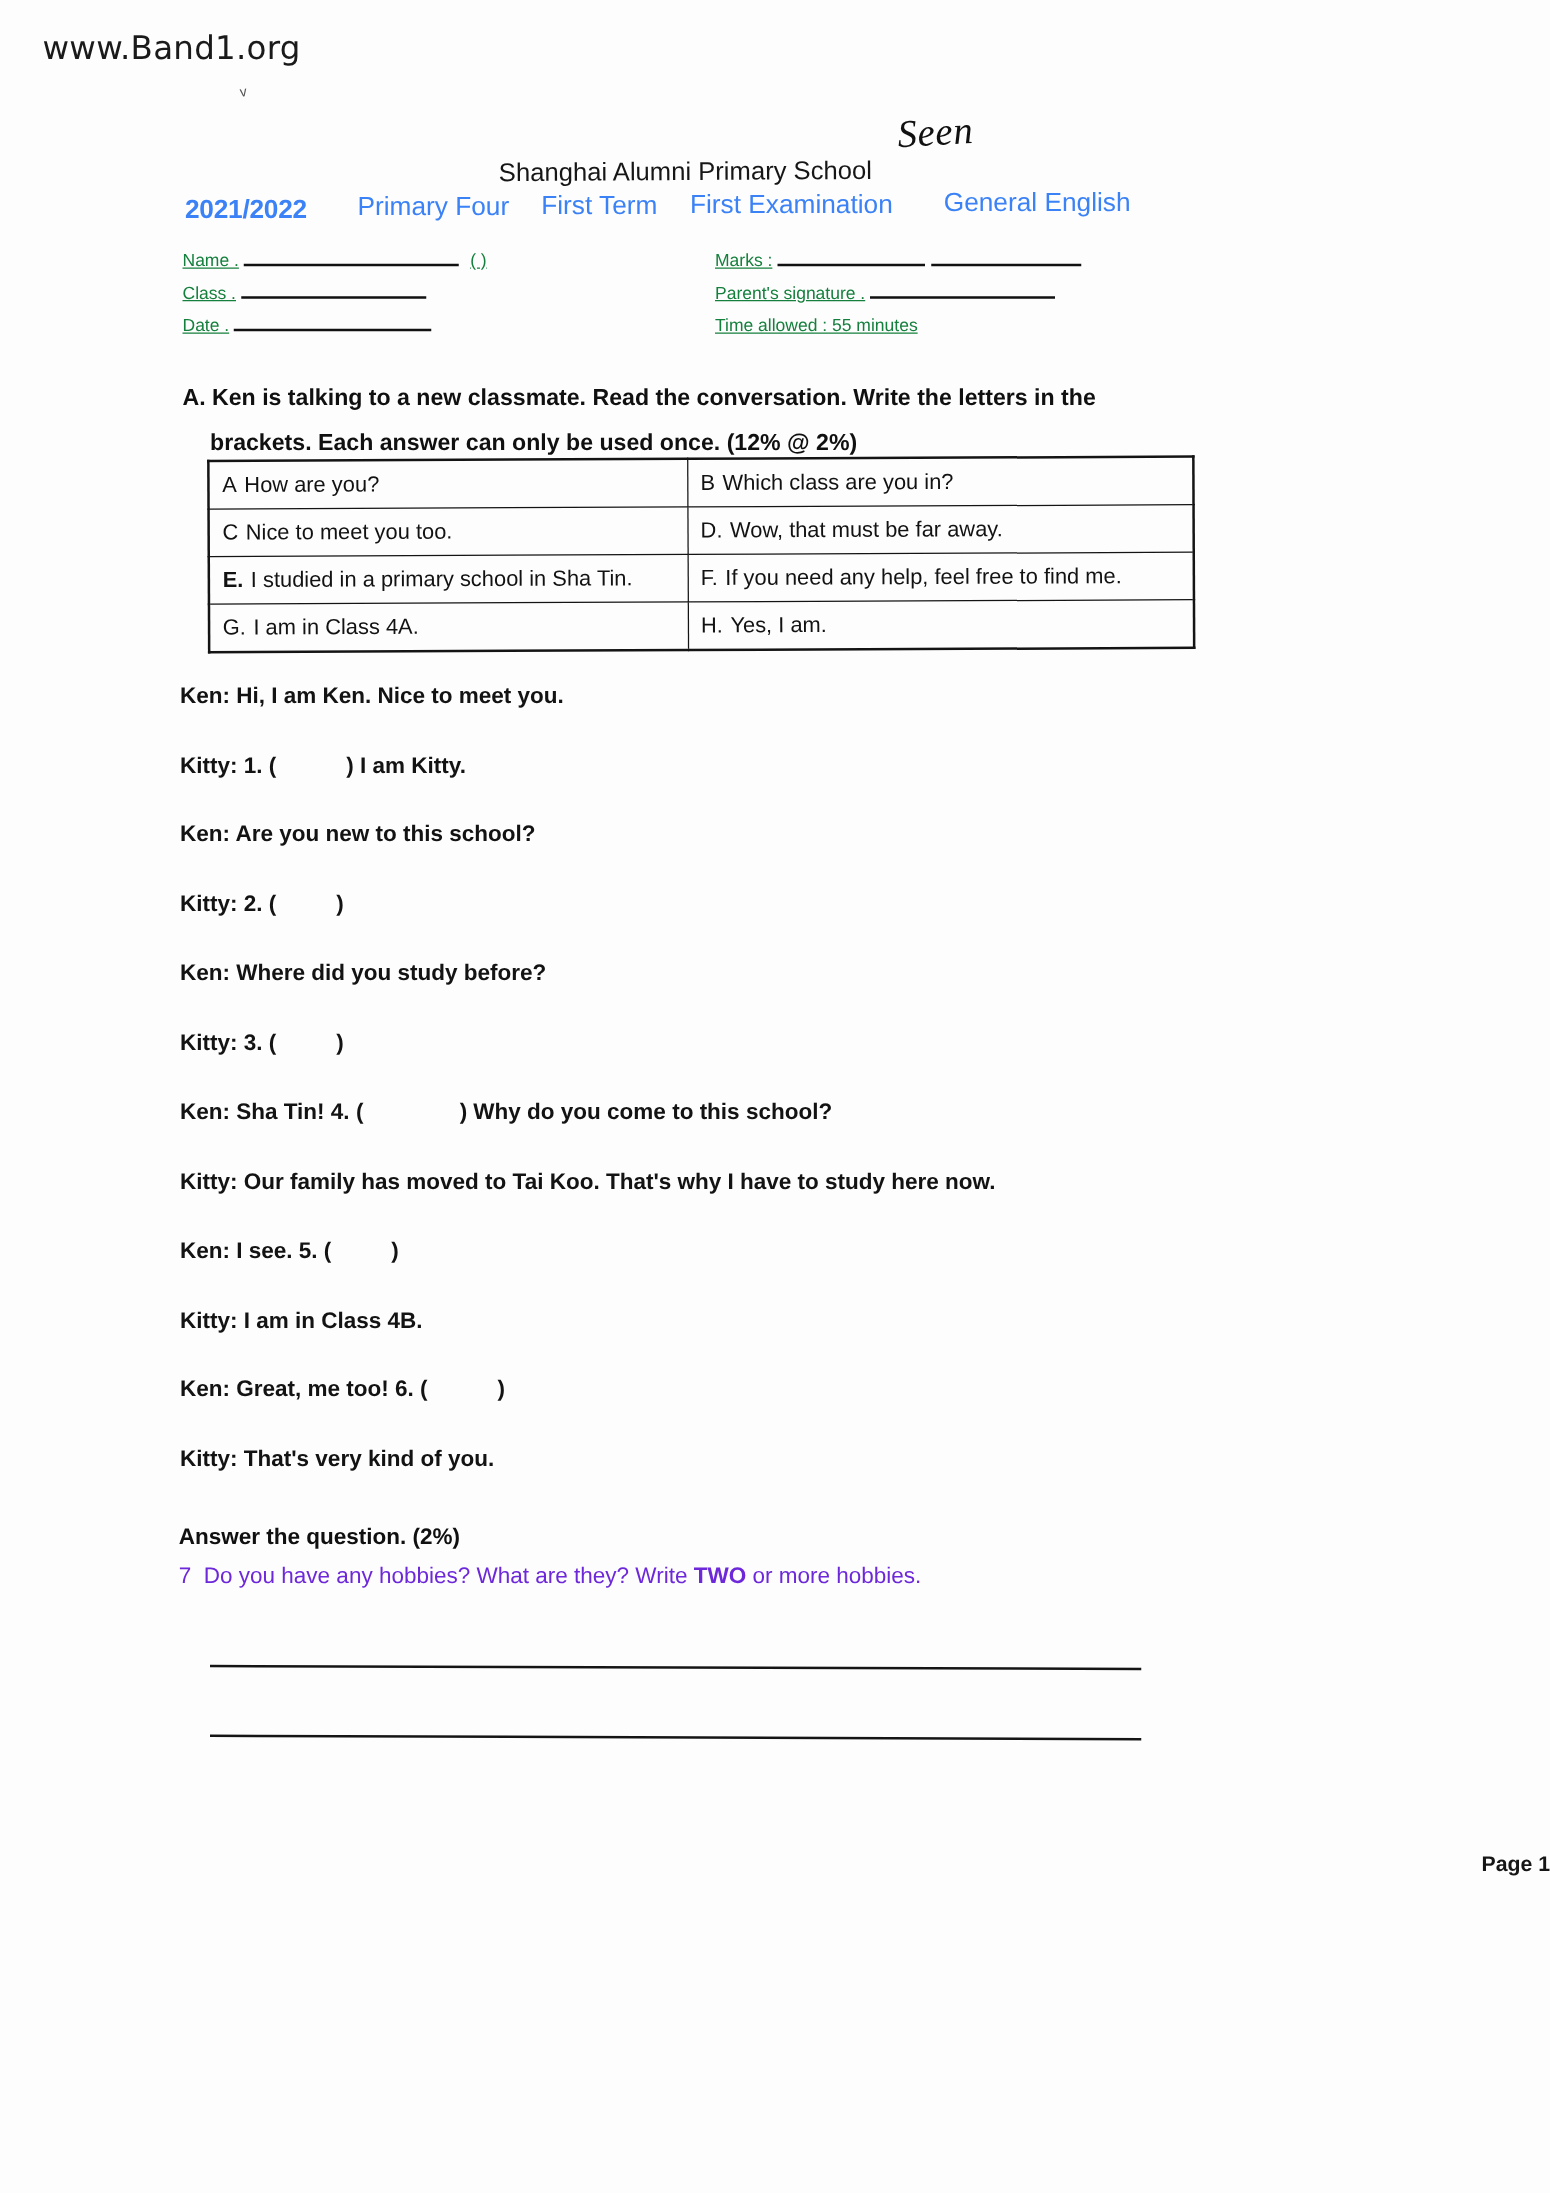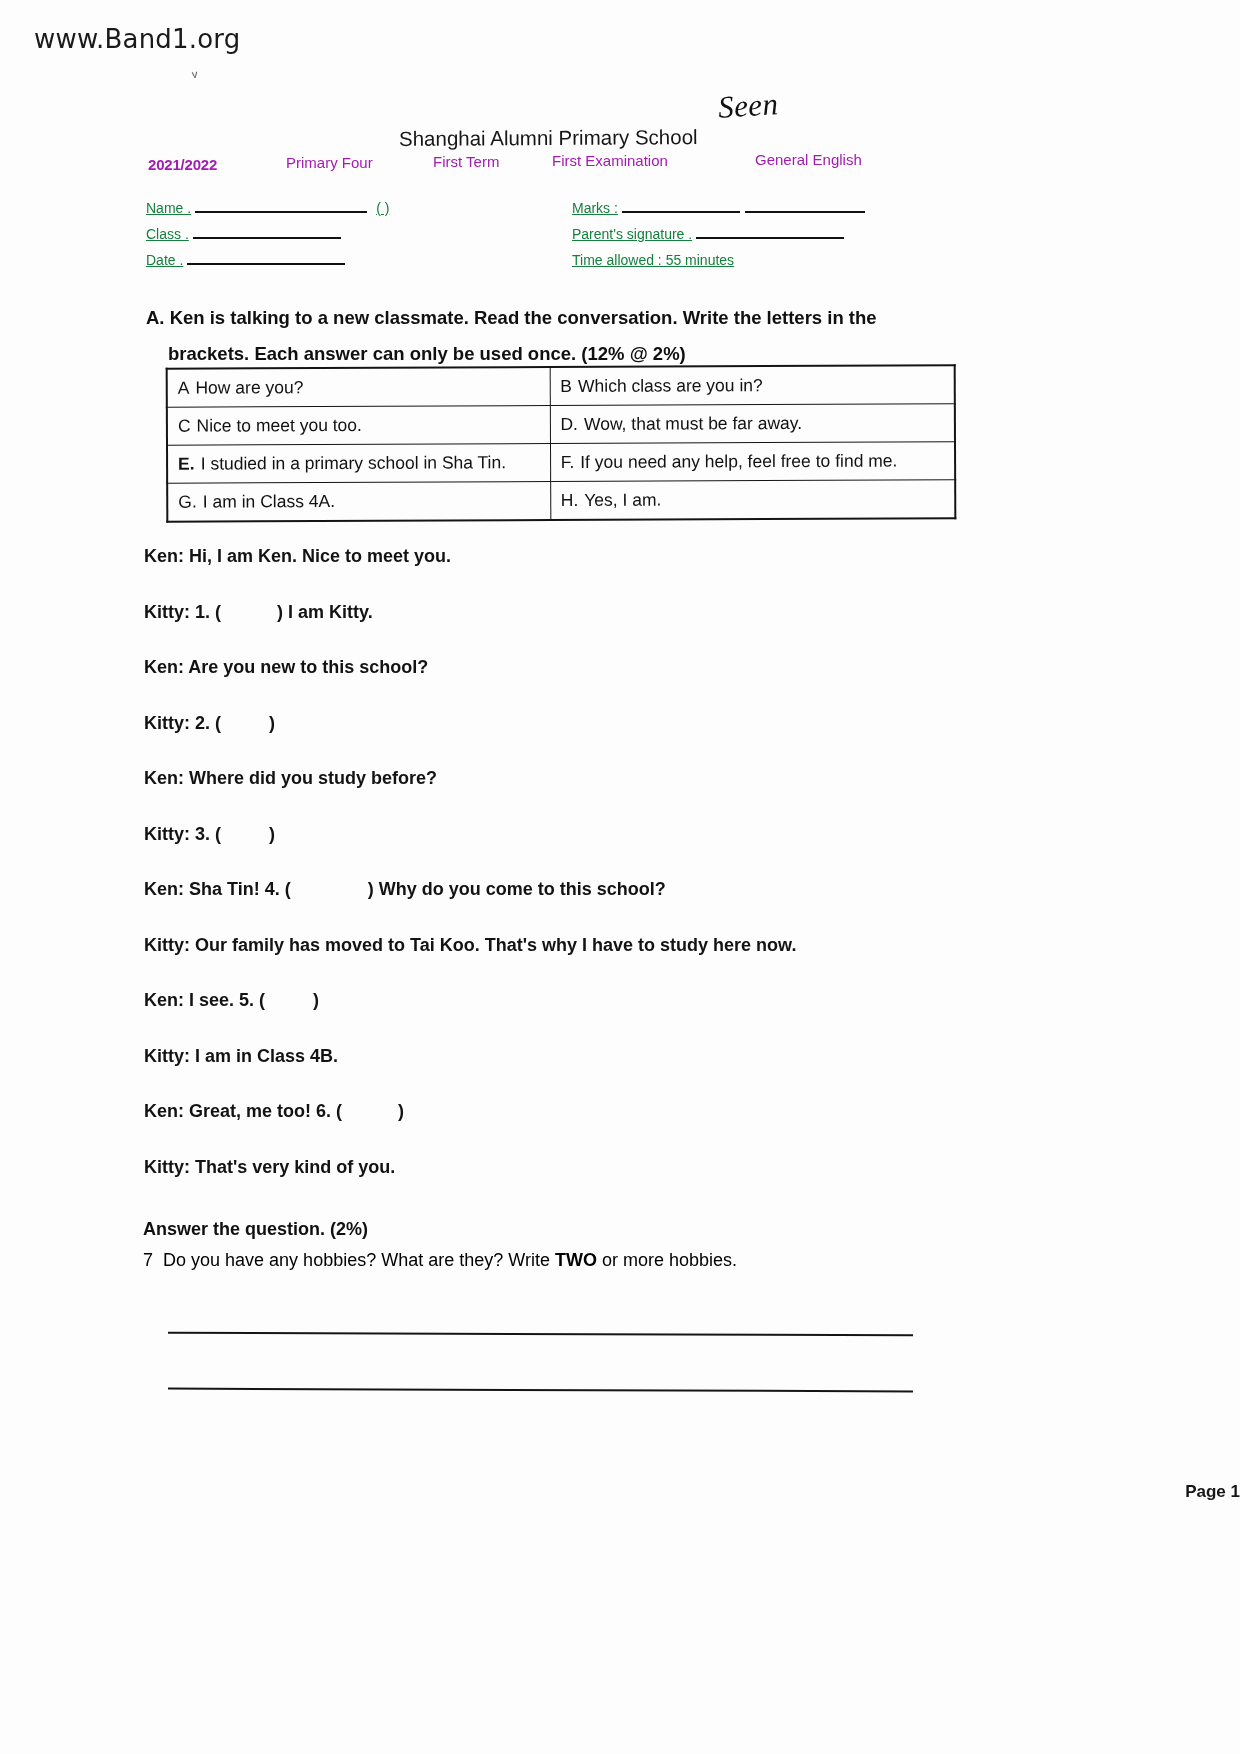--- a/index.html
+++ b/index.html
@@ -67,23 +67,23 @@
 
   .hdr-row {
     position: absolute;
     left: 148px;
     top: 152px;
     width: 790px;
     height: 28px;
   }
   .hdr-row span {
     position: absolute;
-    font-size: 15px;
-    white-space: nowrap;
-    color: #a21caf;
+    font-size: 21px;
+    white-space: nowrap;
+    color: #3b82f6;
   }
   .h-year  { left: 0px;   top: 4px; font-weight: bold; letter-spacing: -0.2px;}
   .h-level { left: 138px; top: 2px; }
   .h-term  { left: 285px; top: 1px; }
   .h-exam  { left: 404px; top: 0px; }
   .h-subj  { left: 607px; top: -1px; }
 
   
   .field-block { position: absolute; font-size: 14px; color: #15803d; text-decoration: underline; }
   .fb-left  { left: 146px; top: 200px; }
@@ -167,21 +167,21 @@
     top: 1219px;
     font-size: 18px;
     font-weight: bold;
     color: #101010;
   }
   .answer-q {
     position: absolute;
     left: 143px;
     top: 1250px;
     font-size: 18px;
-    color: #000000;
+    color: #6d28d9;
     white-space: nowrap;
   }
   .answer-q .twobold { font-weight: bold; }
 
   .ans-line {
     position: absolute;
     height: 0;
     border-bottom: 2.4px solid #151515;
   }
   .ans-line-1 { left: 168px; top: 1333px; width: 745px; transform: rotate(0.18deg); }

